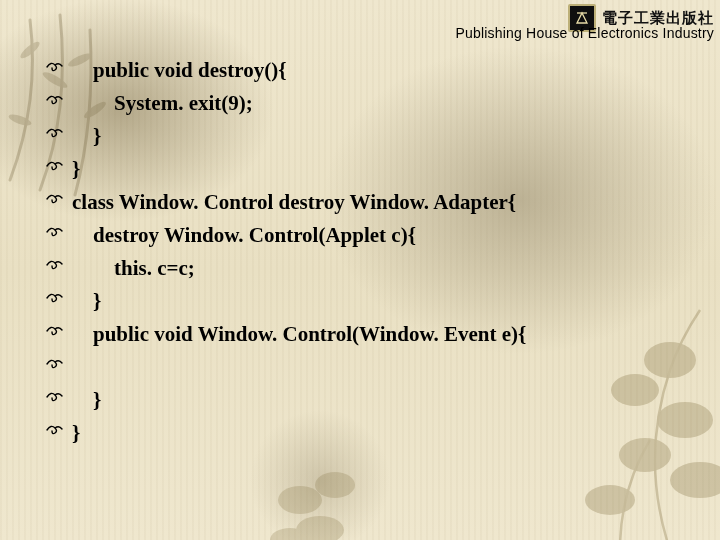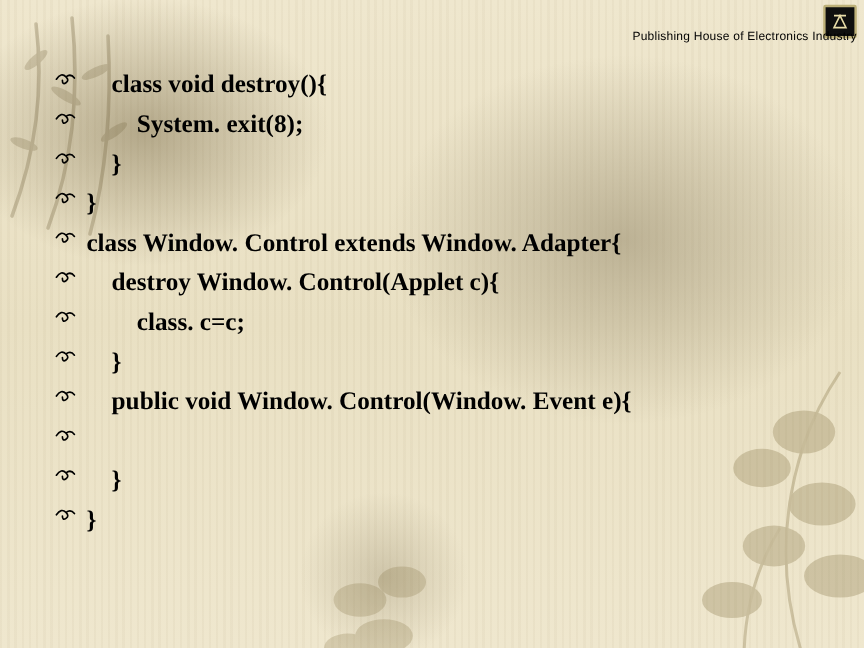--- a/index.html
+++ b/index.html
@@ -67,21 +67,21 @@
   .pub-text-cn {
     font-family: "SimSun","Songti SC",serif;
     font-size: 15px;
     font-weight: 600;
     color: #111;
     letter-spacing: 1px;
   }
   .pub-text-en {
     position: absolute;
     top: 25px; right: 6px;
-    font-size: 10px;
+    font-size: 14px;
     color: #000;
     font-family: Arial, sans-serif;
     letter-spacing: 0.2px;
   }
   
   .content {
     position: absolute;
     top: 56px;
     left: 44px;
     right: 40px;
@@ -160,65 +160,66 @@
   </div>
 
   <div class="publisher">
     <span class="pub-logo">
       <svg viewBox="0 0 16 16">
         <rect x="0" y="0" width="16" height="16" fill="#0f0f0f"></rect>
         <path d="M3 13 L8 3 L13 13 Z" fill="none" stroke="#e8dca8" stroke-width="1.3"></path>
         <path d="M3 3 L13 3" stroke="#e8dca8" stroke-width="1.3"></path>
       </svg>
     </span>
+    <span class="pub-text-cn">電子工業出版社</span>
   </div>
   <div class="pub-text-en">Publishing House of Electronics Industry</div>
 
   <div class="content" id="content">
       <div class="line">
         <span class="bullet"><svg width="20" height="20" viewBox="0 0 20 20">
             <path d="M3 10 Q7 4 11 8 Q14 11 11 13 Q8 15 8 11 M11 8 Q15 5 18 9" fill="none" stroke="#000" stroke-width="1.4" stroke-linecap="round"></path>
           </svg></span>
-        <span class="code">    class void destroy(){</span>
-      </div>
-      <div class="line">
-        <span class="bullet"><svg width="20" height="20" viewBox="0 0 20 20">
-            <path d="M3 10 Q7 4 11 8 Q14 11 11 13 Q8 15 8 11 M11 8 Q15 5 18 9" fill="none" stroke="#000" stroke-width="1.4" stroke-linecap="round"></path>
-          </svg></span>
-        <span class="code">        System. exit(8);</span>
+        <span class="code">    public void destroy(){</span>
+      </div>
+      <div class="line">
+        <span class="bullet"><svg width="20" height="20" viewBox="0 0 20 20">
+            <path d="M3 10 Q7 4 11 8 Q14 11 11 13 Q8 15 8 11 M11 8 Q15 5 18 9" fill="none" stroke="#000" stroke-width="1.4" stroke-linecap="round"></path>
+          </svg></span>
+        <span class="code">        System. exit(9);</span>
       </div>
       <div class="line">
         <span class="bullet"><svg width="20" height="20" viewBox="0 0 20 20">
             <path d="M3 10 Q7 4 11 8 Q14 11 11 13 Q8 15 8 11 M11 8 Q15 5 18 9" fill="none" stroke="#000" stroke-width="1.4" stroke-linecap="round"></path>
           </svg></span>
         <span class="code">    }</span>
       </div>
       <div class="line">
         <span class="bullet"><svg width="20" height="20" viewBox="0 0 20 20">
             <path d="M3 10 Q7 4 11 8 Q14 11 11 13 Q8 15 8 11 M11 8 Q15 5 18 9" fill="none" stroke="#000" stroke-width="1.4" stroke-linecap="round"></path>
           </svg></span>
         <span class="code">}</span>
       </div>
       <div class="line">
         <span class="bullet"><svg width="20" height="20" viewBox="0 0 20 20">
             <path d="M3 10 Q7 4 11 8 Q14 11 11 13 Q8 15 8 11 M11 8 Q15 5 18 9" fill="none" stroke="#000" stroke-width="1.4" stroke-linecap="round"></path>
           </svg></span>
-        <span class="code">class Window. Control extends Window. Adapter{</span>
+        <span class="code">class Window. Control destroy Window. Adapter{</span>
       </div>
       <div class="line">
         <span class="bullet"><svg width="20" height="20" viewBox="0 0 20 20">
             <path d="M3 10 Q7 4 11 8 Q14 11 11 13 Q8 15 8 11 M11 8 Q15 5 18 9" fill="none" stroke="#000" stroke-width="1.4" stroke-linecap="round"></path>
           </svg></span>
         <span class="code">    destroy Window. Control(Applet c){</span>
       </div>
       <div class="line">
         <span class="bullet"><svg width="20" height="20" viewBox="0 0 20 20">
             <path d="M3 10 Q7 4 11 8 Q14 11 11 13 Q8 15 8 11 M11 8 Q15 5 18 9" fill="none" stroke="#000" stroke-width="1.4" stroke-linecap="round"></path>
           </svg></span>
-        <span class="code">        class. c=c;</span>
+        <span class="code">        this. c=c;</span>
       </div>
       <div class="line">
         <span class="bullet"><svg width="20" height="20" viewBox="0 0 20 20">
             <path d="M3 10 Q7 4 11 8 Q14 11 11 13 Q8 15 8 11 M11 8 Q15 5 18 9" fill="none" stroke="#000" stroke-width="1.4" stroke-linecap="round"></path>
           </svg></span>
         <span class="code">    }</span>
       </div>
       <div class="line">
         <span class="bullet"><svg width="20" height="20" viewBox="0 0 20 20">
             <path d="M3 10 Q7 4 11 8 Q14 11 11 13 Q8 15 8 11 M11 8 Q15 5 18 9" fill="none" stroke="#000" stroke-width="1.4" stroke-linecap="round"></path>

